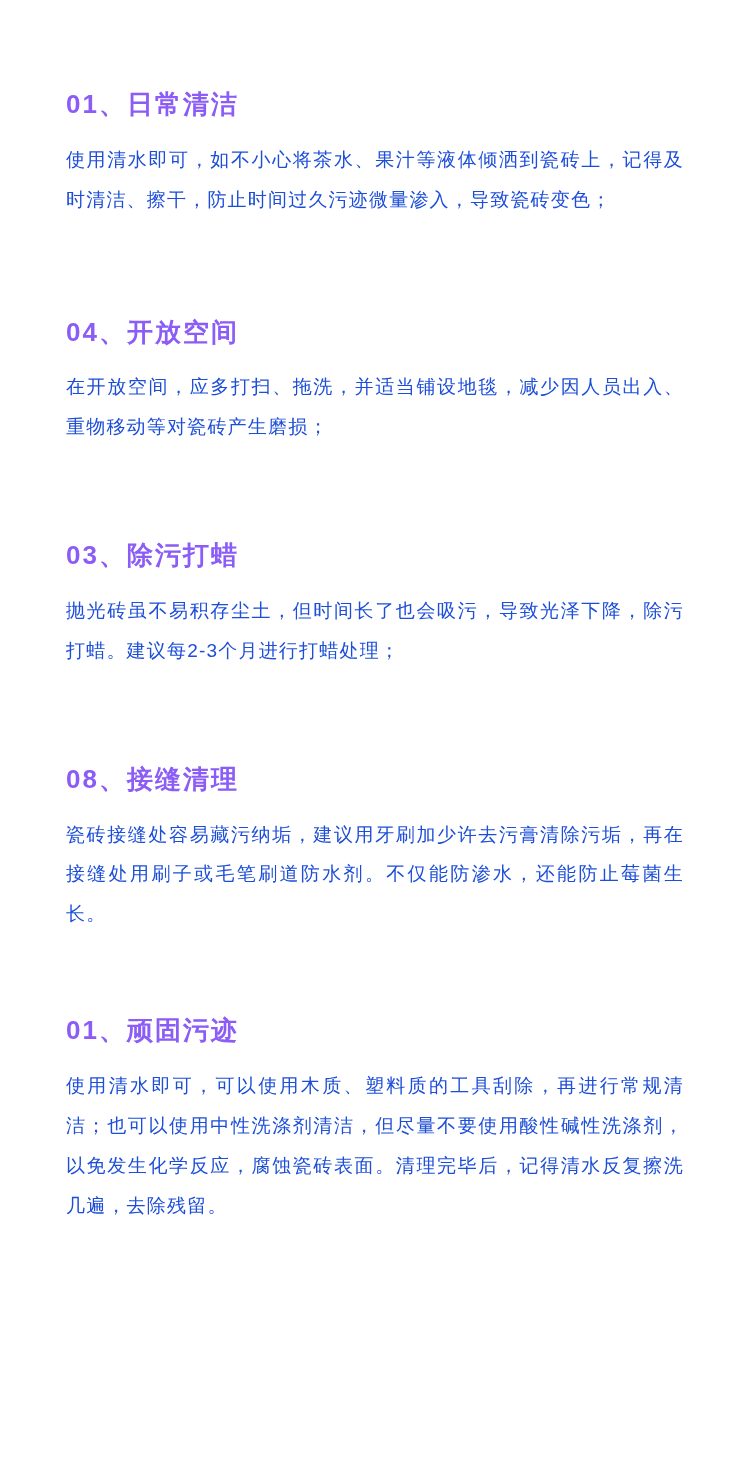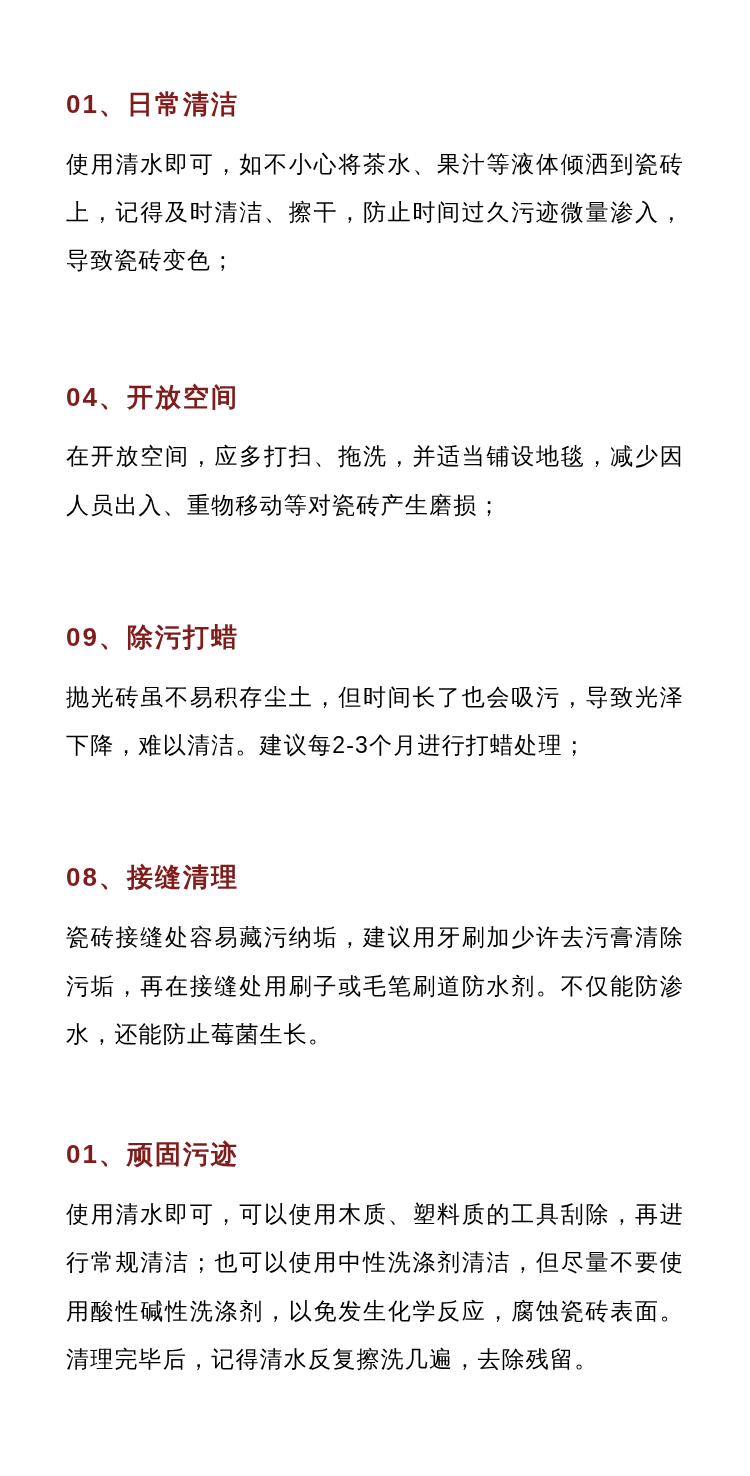--- a/index.html
+++ b/index.html
@@ -24,28 +24,28 @@
   .section {
     margin-bottom: 58px;
   }
   .section:last-child {
     margin-bottom: 0;
   }
   .section-title {
     font-size: 26px;
     font-weight: bold;
     letter-spacing: 2px;
-    color: #7f1d1d;
+    color: #8b5cf6;
     margin: 0 0 18px 0;
     line-height: 1.3;
   }
   .section-body {
-    font-size: 23px;
+    font-size: 19px;
     line-height: 2.1;
-    color: #000000;
+    color: #1d4ed8;
     text-align: justify;
     text-justify: inter-ideograph;
     letter-spacing: 1.2px;
     margin: 0;
   }
   .s1 { margin-bottom: 96px; }
   .s2 { margin-bottom: 92px; }
   .s3 { margin-bottom: 92px; }
   .s4 { margin-bottom: 80px; }
   .s5 { margin-bottom: 0; }
@@ -59,22 +59,22 @@
     <h2 class="section-title">01、日常清洁</h2>
     <p class="section-body">使用清水即可，如不小心将茶水、果汁等液体倾洒到瓷砖上，记得及时清洁、擦干，防止时间过久污迹微量渗入，导致瓷砖变色；</p>
   </div>
 
   <div class="section s2">
     <h2 class="section-title">04、开放空间</h2>
     <p class="section-body">在开放空间，应多打扫、拖洗，并适当铺设地毯，减少因人员出入、重物移动等对瓷砖产生磨损；</p>
   </div>
 
   <div class="section s3">
-    <h2 class="section-title">09、除污打蜡</h2>
-    <p class="section-body">抛光砖虽不易积存尘土，但时间长了也会吸污，导致光泽下降，难以清洁。建议每2-3个月进行打蜡处理；</p>
+    <h2 class="section-title">03、除污打蜡</h2>
+    <p class="section-body">抛光砖虽不易积存尘土，但时间长了也会吸污，导致光泽下降，除污打蜡。建议每2-3个月进行打蜡处理；</p>
   </div>
 
   <div class="section s4">
     <h2 class="section-title">08、接缝清理</h2>
     <p class="section-body">瓷砖接缝处容易藏污纳垢，建议用牙刷加少许去污膏清除污垢，再在接缝处用刷子或毛笔刷道防水剂。不仅能防渗水，还能防止莓菌生长。</p>
   </div>
 
   <div class="section s5">
     <h2 class="section-title">01、顽固污迹</h2>
     <p class="section-body">使用清水即可，可以使用木质、塑料质的工具刮除，再进行常规清洁；也可以使用中性洗涤剂清洁，但尽量不要使用酸性碱性洗涤剂，以免发生化学反应，腐蚀瓷砖表面。清理完毕后，记得清水反复擦洗几遍，去除残留。</p>

